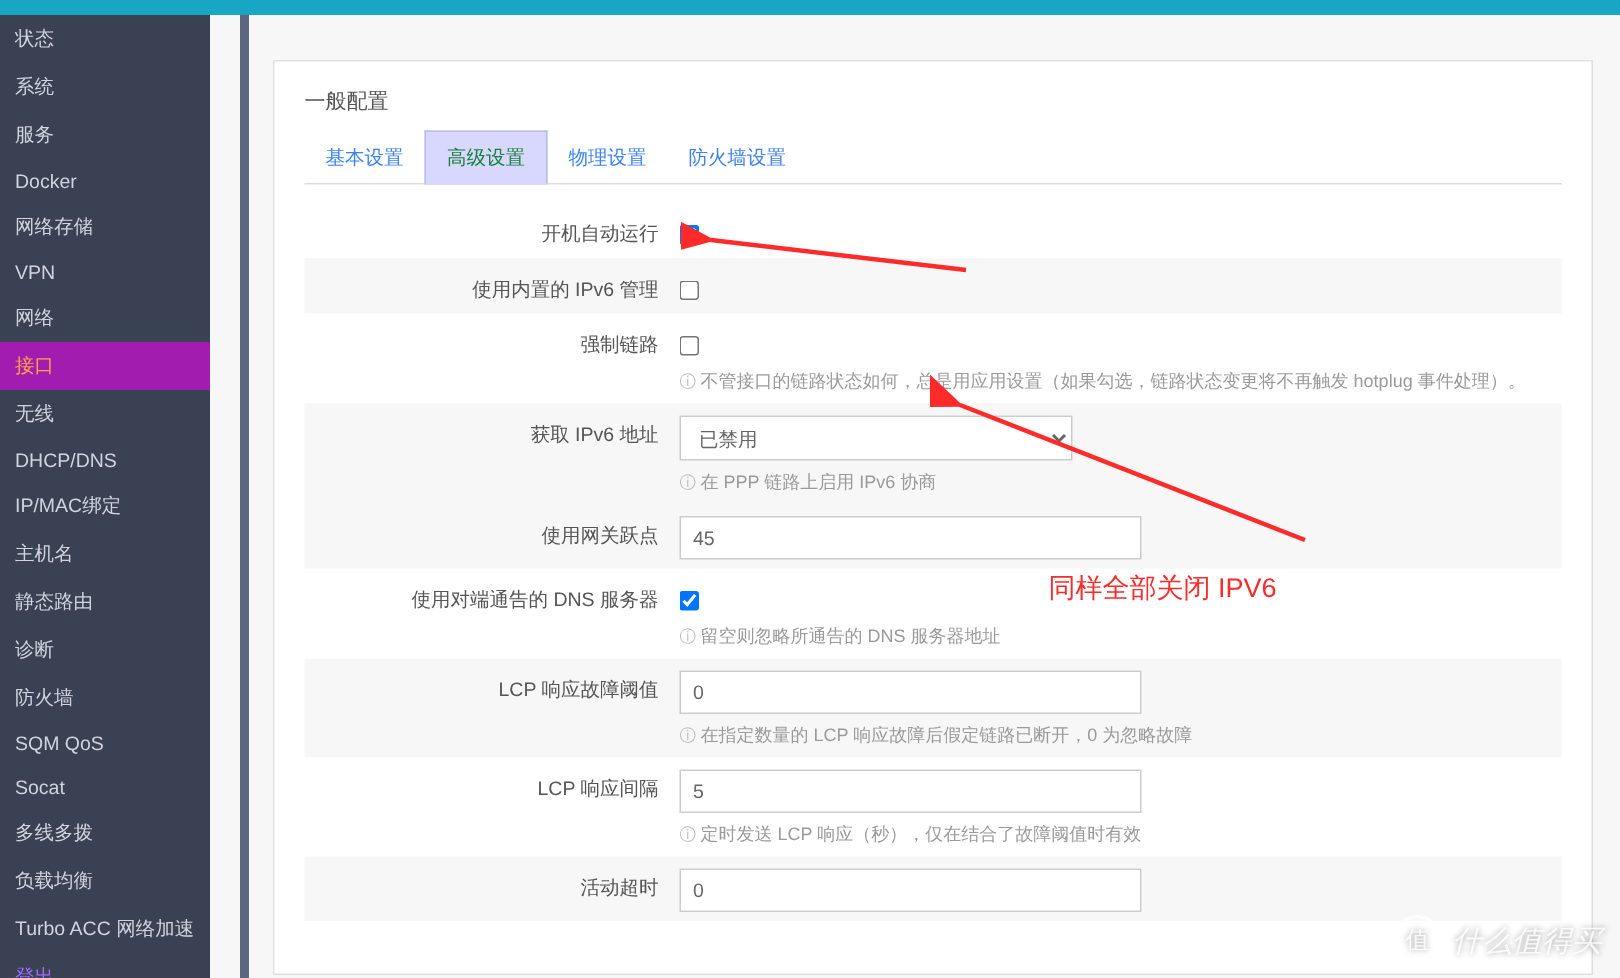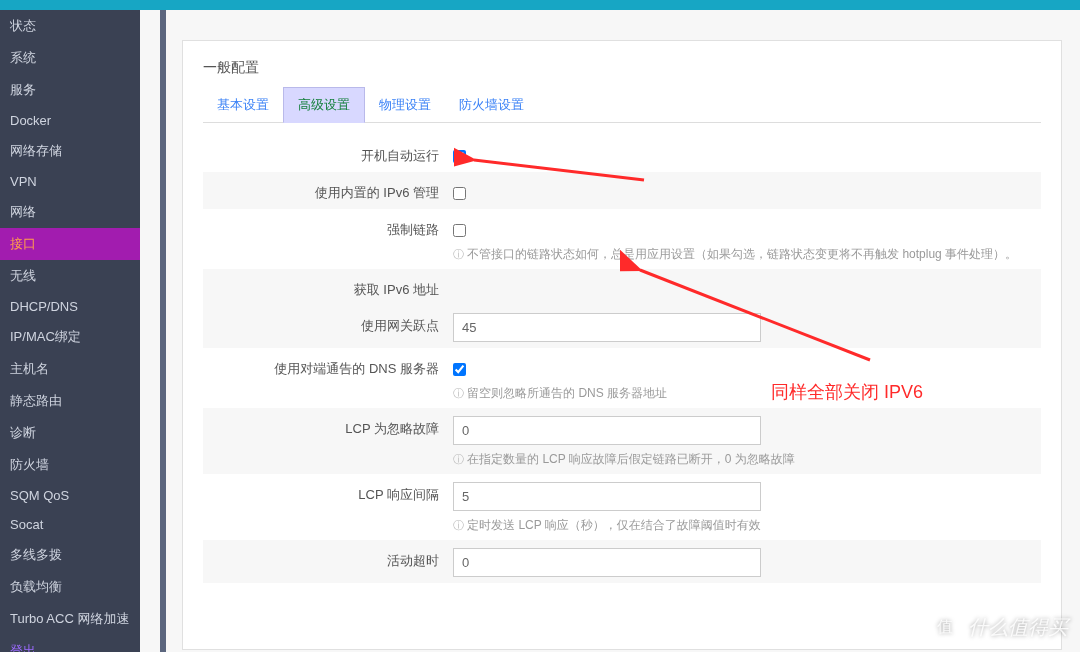--- a/index.html
+++ b/index.html
@@ -186,31 +186,32 @@
       <div class="form-row striped">
         <div class="form-label">使用内置的 IPv6 管理</div>
         <div class="form-control"><input type="checkbox" style=""></div>
       </div>
       <div class="form-row">
         <div class="form-label">强制链路</div>
         <div class="form-control"><input type="checkbox" style=""><div class="help">不管接口的链路状态如何，总是用应用设置（如果勾选，链路状态变更将不再触发 hotplug 事件处理）。</div></div>
       </div>
       <div class="form-row striped">
         <div class="form-label">获取 IPv6 地址</div>
+        <div class="form-control"><select class="sel"><option>已禁用</option></select><div class="help">在 PPP 链路上启用 IPv6 协商</div></div>
       </div>
       <div class="form-row striped">
         <div class="form-label">使用网关跃点</div>
         <div class="form-control"><input type="text" class="txt" value="45" style=""></div>
       </div>
       <div class="form-row">
         <div class="form-label">使用对端通告的 DNS 服务器</div>
         <div class="form-control"><input type="checkbox" checked="" style=""><div class="help">留空则忽略所通告的 DNS 服务器地址</div></div>
       </div>
       <div class="form-row striped">
-        <div class="form-label">LCP 为忽略故障</div>
+        <div class="form-label">LCP 响应故障阈值</div>
         <div class="form-control"><input type="text" class="txt" value="0" style=""><div class="help">在指定数量的 LCP 响应故障后假定链路已断开，0 为忽略故障</div></div>
       </div>
       <div class="form-row">
         <div class="form-label">LCP 响应间隔</div>
         <div class="form-control"><input type="text" class="txt" value="5" style=""><div class="help">定时发送 LCP 响应（秒），仅在结合了故障阈值时有效</div></div>
       </div>
       <div class="form-row striped">
         <div class="form-label">活动超时</div>
         <div class="form-control"><input type="text" class="txt" value="0" style=""></div>
       </div>
@@ -226,18 +227,18 @@
   <line x1="190" y1="50" x2="20" y2="30" stroke="#ff2a2a" stroke-width="3" marker-end="url(#ah1)"></line>
 </svg>
 <svg class="arrow" style="left:620px; top:250px;" width="260" height="120">
   <defs>
       <marker id="ah2" markerWidth="10" markerHeight="8" refX="1" refY="4" orient="auto">
         <polygon points="10 0, 0 4, 10 8" fill="#ff2a2a"></polygon>
       </marker>
     </defs>
   <line x1="250" y1="110" x2="20" y2="20" stroke="#ff2a2a" stroke-width="3" marker-end="url(#ah2)"></line>
 </svg>
-<div class="annotation" style="left:771px; top:380px;">同样全部关闭 IPV6</div>
+<div class="annotation" style="left:699px; top:380px;">同样全部关闭 IPV6</div>
 
 <div class="watermark">
   <div class="wm-circle">值</div>
   <span>什么值得买</span>
 </div>
 
 </body></html>

